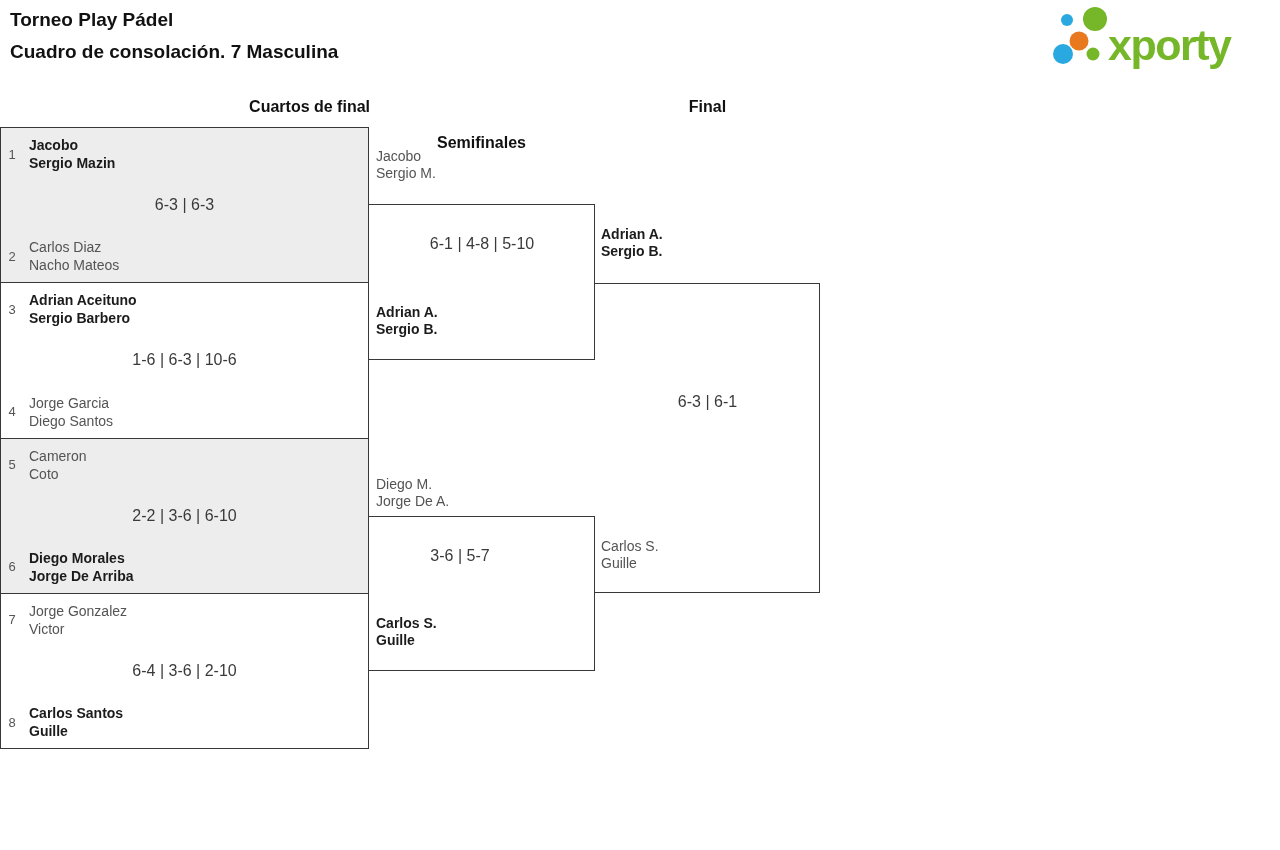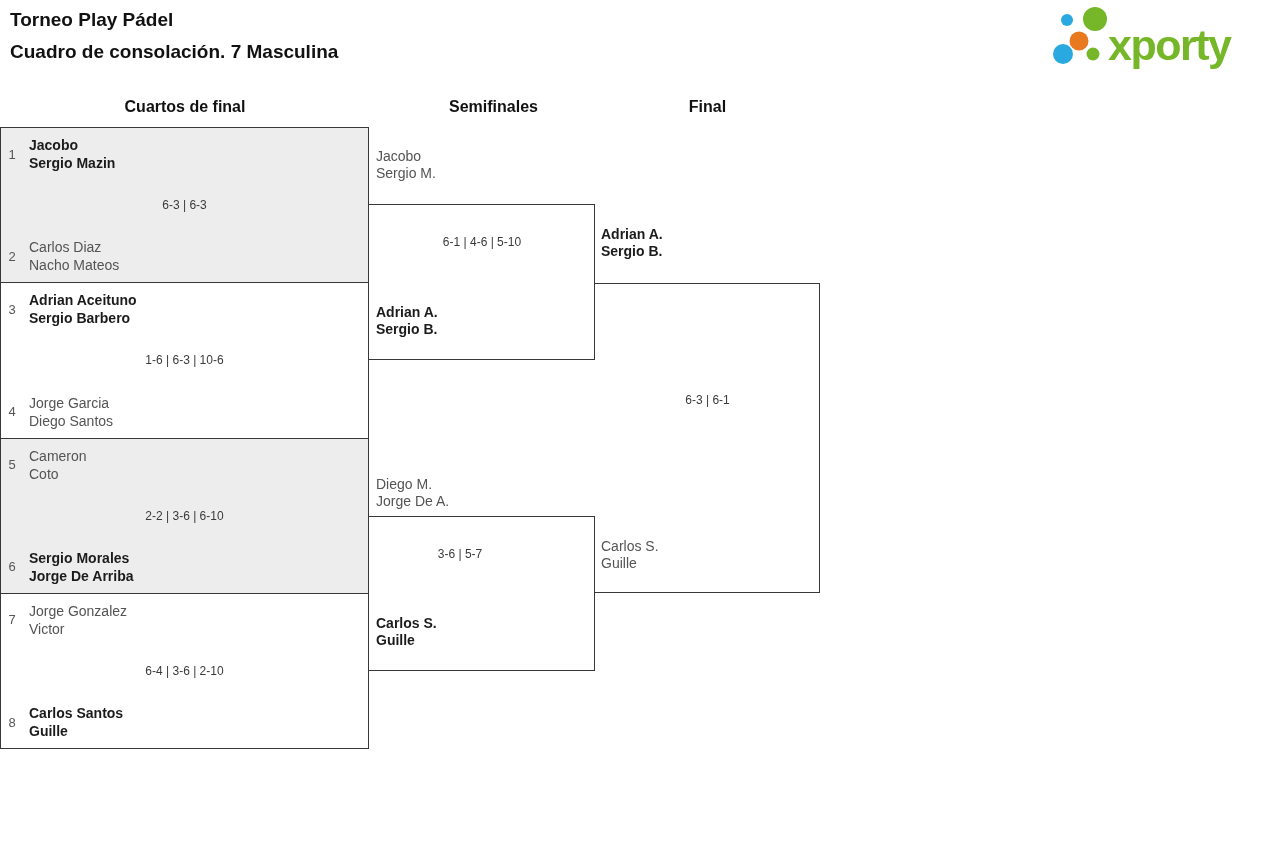--- a/index.html
+++ b/index.html
@@ -7,22 +7,22 @@
     width:1280px;height:850px;background:#ffffff;overflow:hidden;position:relative;
     font-family:"Liberation Sans","DejaVu Sans",sans-serif;
     -webkit-font-smoothing:antialiased;
   }
   .abs{position:absolute;}
   
   .title-block{left:10px;top:4px;}
   .title-line{font-size:19px;line-height:32px;font-weight:700;color:#111;white-space:nowrap;}
   
   .round-header{top:97px;font-size:16px;line-height:19px;font-weight:700;color:#111;text-align:center;}
-  .rh-qf{left:0;width:370px;}
-  .rh-sf{left:380px;width:227px;}
+  .rh-qf{left:0;width:370px;text-align:right;}
+  .rh-sf{left:368px;width:227px;margin-top:36px;}
   .rh-f{left:595px;width:225px;}
   
   .qf-col{left:0;top:127px;width:369px;height:622px;border:1px solid #383838;
           box-sizing:border-box;display:flex;flex-direction:column;}
   .qf-match{flex:1;position:relative;}
   .qf-match.shaded{background:#ededed;}
   .qf-match + .qf-match{border-top:1px solid #383838;}
   .sf-box{width:227px;border:1px solid #383838;box-sizing:border-box;background:transparent;}
   .sf-box-1{left:368px;top:204px;height:156px;}
   .sf-box-2{left:368px;top:516px;height:155px;}
@@ -32,21 +32,21 @@
   .team{display:flex;align-items:center;}
   .team-top{position:absolute;top:8px;left:0;right:0;}
   .team-bottom{position:absolute;bottom:8px;left:0;right:0;}
   .seed{width:22px;flex:none;text-align:center;font-size:13px;color:#565656;}
   .names{margin-left:6px;}
   .names div{font-size:14px;line-height:18px;white-space:nowrap;}
   .free-names div{font-size:14px;line-height:17px;white-space:nowrap;}
   .winner div{font-weight:700;color:#1b1b1b;}
   .loser div{font-weight:400;color:#545454;}
   
-  .score{font-size:12px;color:#3a3a3a;text-align:center;white-space:nowrap;}
+  .score{font-size:16px;color:#3a3a3a;text-align:center;white-space:nowrap;}
   .qf-score{position:absolute;left:0;right:0;top:50%;transform:translateY(-50%);}
   .sf1-score{left:369px;top:235px;width:226px;}
   .sf2-score{left:347px;top:547px;width:226px;}
   .final-score{left:595px;top:393px;width:225px;}
   
   .sf1-top{left:376px;top:148px;}
   .sf1-bottom{left:376px;top:304px;}
   .sf2-top{left:376px;top:460px;margin-top:16px;}
   .sf2-bottom{left:376px;top:615px;}
   .final-top{left:601px;top:226px;}
@@ -120,21 +120,21 @@
       <span class="seed">5</span>
       <div class="names loser">
         <div>Cameron</div>
         <div>Coto</div>
       </div>
     </div>
     <div class="score qf-score">2-2 | 3-6 | 6-10</div>
     <div class="team team-bottom">
       <span class="seed">6</span>
       <div class="names winner">
-        <div>Sergio Morales</div>
+        <div>Diego Morales</div>
         <div>Jorge De Arriba</div>
       </div>
     </div>
   </div>
 
   <div class="qf-match">
     <div class="team team-top">
       <span class="seed">7</span>
       <div class="names loser">
         <div>Jorge Gonzalez</div>
@@ -155,21 +155,21 @@
 
 <div class="abs sf-box sf-box-1"></div>
 <div class="abs sf-box sf-box-2"></div>
 
 <div class="abs final-box"></div>
 
 <div class="abs free-names loser sf1-top">
   <div>Jacobo</div>
   <div>Sergio M.</div>
 </div>
-<div class="abs score sf1-score">6-1 | 4-6 | 5-10</div>
+<div class="abs score sf1-score">6-1 | 4-8 | 5-10</div>
 <div class="abs free-names winner sf1-bottom">
   <div>Adrian A.</div>
   <div>Sergio B.</div>
 </div>
 
 <div class="abs free-names loser sf2-top">
   <div>Diego M.</div>
   <div>Jorge De A.</div>
 </div>
 <div class="abs score sf2-score">3-6 | 5-7</div>

